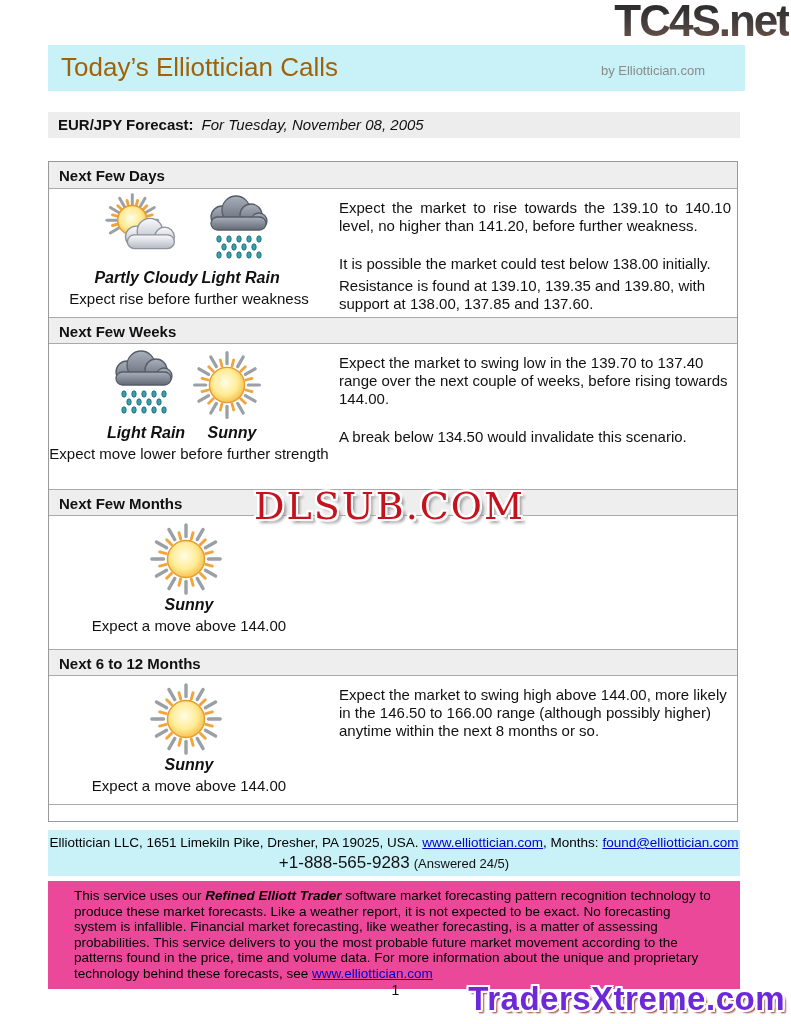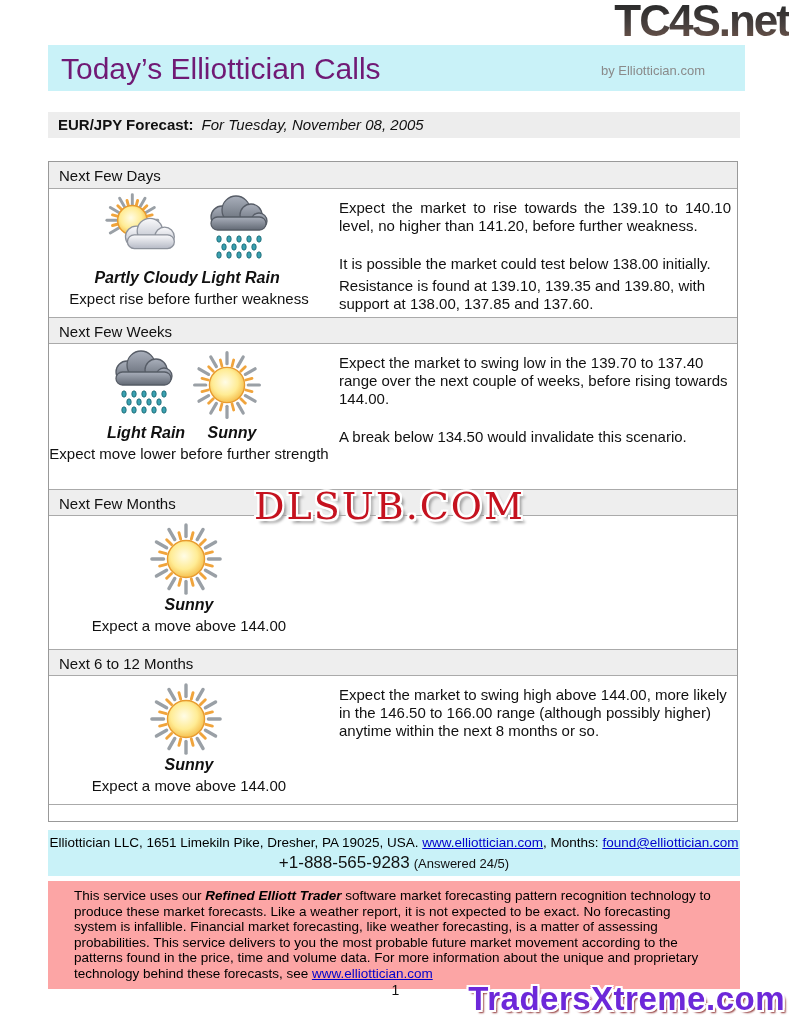--- a/index.html
+++ b/index.html
@@ -18,21 +18,21 @@
     color:transparent;
   }
 
   
   .banner {
     position:absolute; left:48px; top:45px; width:697px; height:46px;
     background:#c9f2f8;
   }
   .banner .title {
     position:absolute; left:13px; top:7px;
-    font-size:30px; color:#701a75;
+    font-size:26px; color:#a16207;
   }
   .banner .byline {
     position:absolute; right:40px; bottom:13px;
     font-size:13px; color:#8a8a8a;
   }
 
   
   .forecast-bar {
     position:absolute; left:48px; top:112px; width:692px; height:26px;
     background:#ededed; line-height:26px; padding-left:10px; font-size:15px;
@@ -40,21 +40,21 @@
   .forecast-bar .label { font-weight:bold; }
   .forecast-bar .date { font-style:italic; margin-left:8px; }
 
   
   .main-box {
     position:absolute; left:48px; top:161px; width:690px;
     border:1px solid #999; background:#fff;
   }
   .section-header {
     height:27px; background:#eeeeee; border-bottom:1px solid #aaa;
-    font-size:15px; font-weight:normal; padding:5px 0 0 10px;
+    font-size:15px; font-weight:bold; padding:5px 0 0 10px;
   }
   .section-header.not-first { border-top:1px solid #aaa; }
   .content-row { display:flex; }
   .row-days   { height:128px; }
   .row-weeks  { height:145px; }
   .row-months { height:133px; }
   .row-six    { height:128px; }
   .left-col {
     width:280px; flex:none; display:flex; flex-direction:column;
     align-items:center; padding-top:4px;
@@ -88,21 +88,21 @@
   }
   .footer-cyan .addr { font-size:13.5px; color:#000; }
   a.link { color:#0000cc; text-decoration:underline; cursor:pointer; }
   .footer-cyan .phone-line { margin-top:3px; }
   .footer-cyan .phone { font-size:17px; }
   .footer-cyan .phone-note { font-size:13px; margin-left:4px; }
 
   
   .disclaimer {
     position:absolute; left:48px; top:881px; width:692px;
-    background:#fca5a5; padding:7px 28px 8px 26px;
+    background:#ec4899; padding:7px 28px 8px 26px;
     font-size:13.5px; line-height:15.5px; color:#000;
   }
   .disclaimer .product { font-weight:bold; font-style:italic; }
 
   
   .page-num {
     position:absolute; left:0; top:982px; width:791px;
     text-align:center; font-size:14px;
   }
   .traders-logo {

